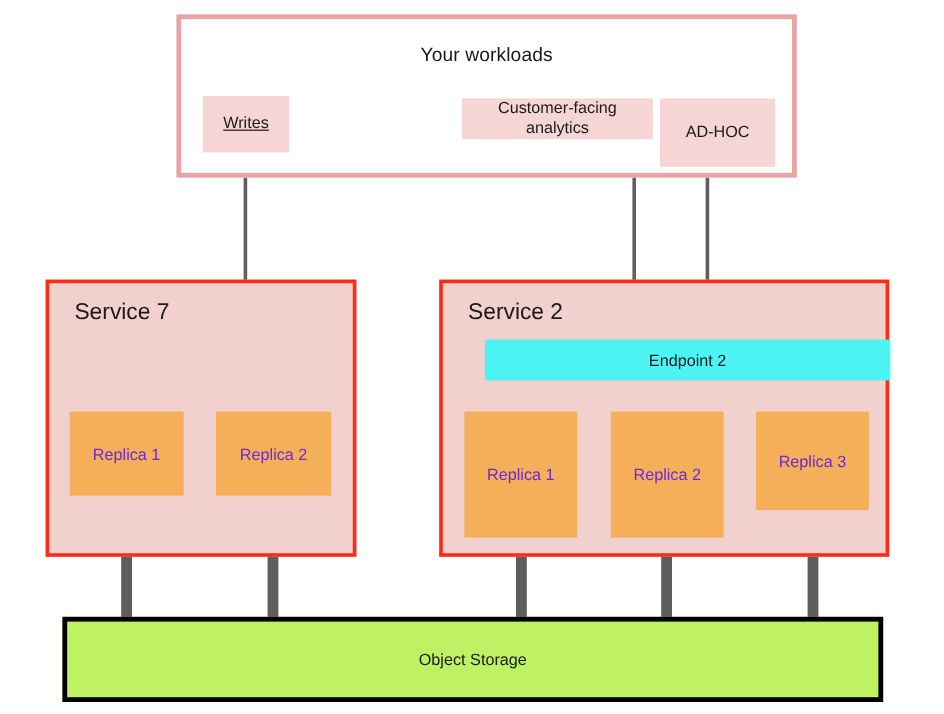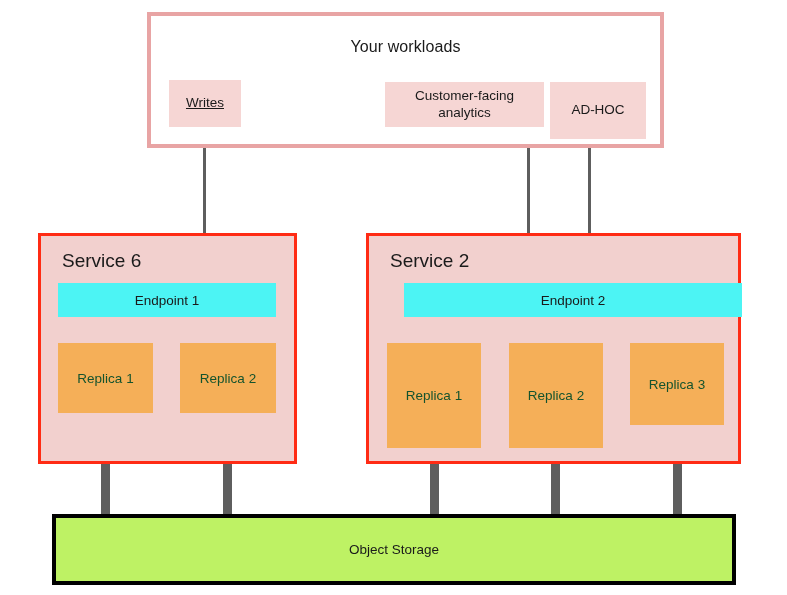--- a/index.html
+++ b/index.html
@@ -48,21 +48,21 @@
     font-size: 13.5px;
     line-height: 1.25;
     display: flex;
     align-items: center;
     justify-content: center;
     text-align: center;
     box-sizing: border-box;
     padding: 2px 4px;
   }
   #chip-writes  { left: 169px; top: 80px; width: 72px; height: 47px; text-decoration: underline; }
-  #chip-cfa     { left: 385px; top: 82px; width: 159px; height: 45px; }
+  #chip-cfa     { left: 385px; top: 82px; width: 159px; height: 34px; }
   #chip-adhoc   { left: 550px; top: 82px; width: 96px;  height: 57px; }
 
   
   .service-box {
     position: absolute;
     background: #f2d0ce;
     border: 3px solid #ff2b14;
     box-sizing: border-box;
   }
   #service-1 { left: 38px;  top: 233px; width: 259px; height: 231px; }
@@ -87,21 +87,21 @@
     justify-content: center;
     box-sizing: border-box;
   }
   #endpoint-1 { left: 58px;  top: 283px; width: 218px; height: 34px; }
   #endpoint-2 { left: 404px; top: 283px; width: 338px; height: 34px; }
 
   
   .replica {
     position: absolute;
     background: #f5af58;
-    color: #14532d;
+    color: #6d28d9;
     font-size: 13.5px;
     display: flex;
     align-items: center;
     justify-content: center;
     box-sizing: border-box;
   }
   #s1-replica-1 { left: 58px;  top: 343px; width: 95px; height: 70px; }
   #s1-replica-2 { left: 180px; top: 343px; width: 96px; height: 70px; }
   #s2-replica-1 { left: 387px; top: 343px; width: 94px; height: 105px; }
   #s2-replica-2 { left: 509px; top: 343px; width: 94px; height: 105px; }
@@ -170,24 +170,23 @@
 
   <div class="workloads-box">
     <div class="workloads-title">Your workloads</div>
   </div>
 
   <div class="chip" id="chip-writes">Writes</div>
   <div class="chip" id="chip-cfa">Customer-facing analytics</div>
   <div class="chip" id="chip-adhoc">AD-HOC</div>
 
   <div class="service-box" id="service-1">
-    <div class="service-label">Service 6</div>
+    <div class="service-label">Service 7</div>
   </div>
 
-  <div class="endpoint" id="endpoint-1">Endpoint 1</div>
 
   <div class="replica" id="s1-replica-1">Replica 1</div>
   <div class="replica" id="s1-replica-2">Replica 2</div>
 
   <div class="service-box" id="service-2">
     <div class="service-label">Service 2</div>
   </div>
 
   <div class="endpoint" id="endpoint-2">Endpoint 2</div>
 

